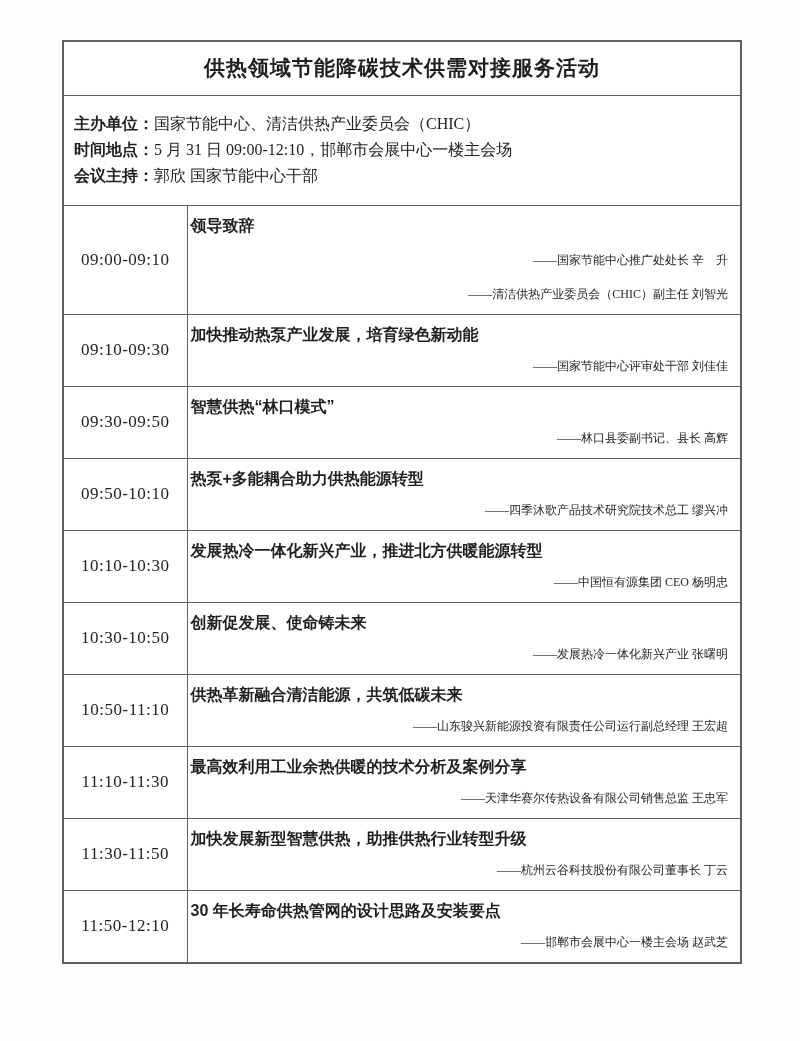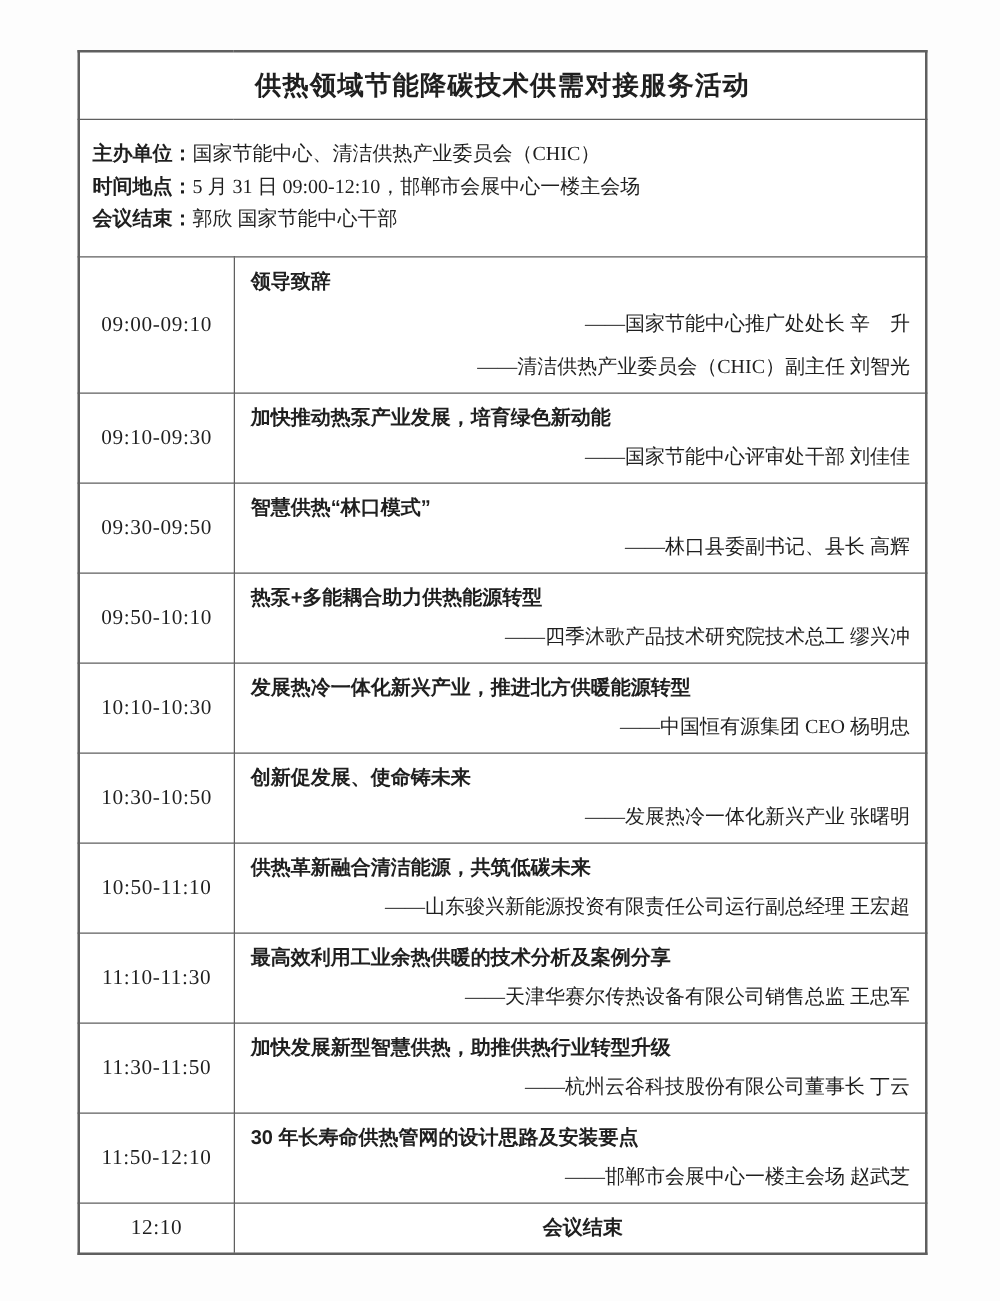--- a/index.html
+++ b/index.html
@@ -46,35 +46,35 @@
   .info-label { font-weight: bold; }
   .info-value { font-family: "Liberation Serif", "DejaVu Serif", serif; }
 
   .time-cell {
     text-align: center;
     font-size: 17px;
     font-family: "Liberation Serif", "DejaVu Serif", serif;
     letter-spacing: 0.5px;
   }
   .content-cell {
-    padding: 9px 8px 9px 13px;
+    padding: 9px 8px 9px 3px;
     vertical-align: middle;
   }
   tr.row-std  td { height: 71px; }
   tr.row-tall td { height: 103px; }
   tr.row-end  td { height: 35px; }
 
   .talk-title {
     font-size: 16px;
     font-weight: bold;
     line-height: 22px;
   }
   .speaker {
     text-align: right;
-    font-size: 16px;
+    font-size: 12px;
     line-height: 22px;
     margin-top: 9px;
     padding-right: 4px;
     font-family: "Liberation Serif", "DejaVu Serif", serif;
   }
   tr.row-tall .speaker { margin-top: 12px; }
   .end-cell {
     text-align: center;
     font-size: 16px;
     font-weight: bold;
@@ -97,21 +97,21 @@
 
     <tr>
       <td class="info-cell" colspan="2">
         <div class="info-line">
           <span class="info-label">主办单位：</span><span class="info-value">国家节能中心、清洁供热产业委员会（CHIC）</span>
         </div>
         <div class="info-line">
           <span class="info-label">时间地点：</span><span class="info-value">5 月 31 日 09:00-12:10，邯郸市会展中心一楼主会场</span>
         </div>
         <div class="info-line">
-          <span class="info-label">会议结束：</span><span class="info-value">郭欣 国家节能中心干部</span>
+          <span class="info-label">会议主持：</span><span class="info-value">郭欣 国家节能中心干部</span>
         </div>
       </td>
     </tr>
 
     <tr class="row-tall">
       <td class="time-cell">09:00-09:10</td>
       <td class="content-cell">
         <div class="talk-title">领导致辞</div>
         <div class="speaker">——国家节能中心推广处处长 辛　升</div>
         <div class="speaker">——清洁供热产业委员会（CHIC）副主任 刘智光</div>
@@ -183,20 +183,16 @@
     </tr>
 
     <tr class="row-std">
       <td class="time-cell">11:50-12:10</td>
       <td class="content-cell">
         <div class="talk-title">30 年长寿命供热管网的设计思路及安装要点</div>
         <div class="speaker">——邯郸市会展中心一楼主会场 赵武芝</div>
       </td>
     </tr>
 
-    <tr class="row-end">
-      <td class="time-cell">12:10</td>
-      <td class="content-cell end-cell">会议结束</td>
-    </tr>
 
   </tbody>
     </table>
 </div>
 
 </body></html>

